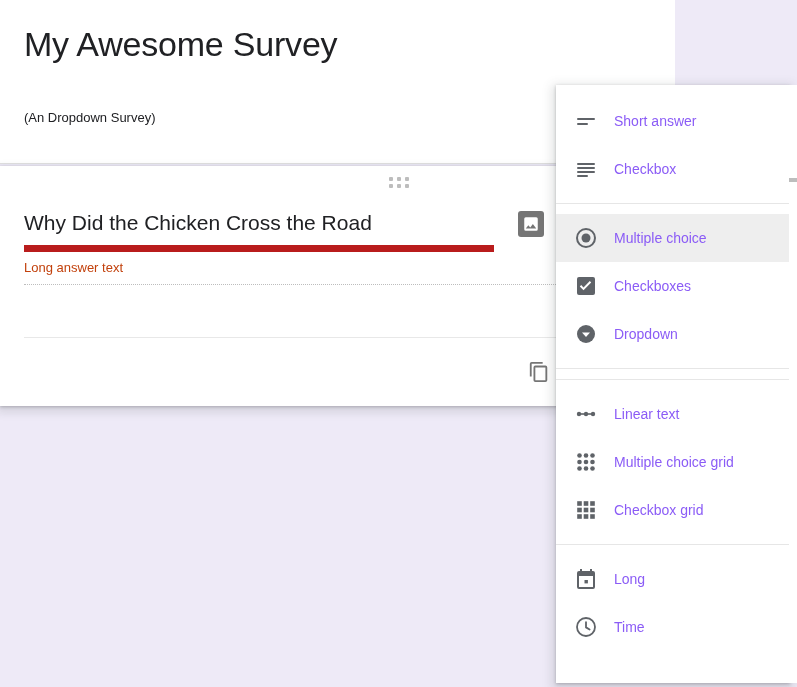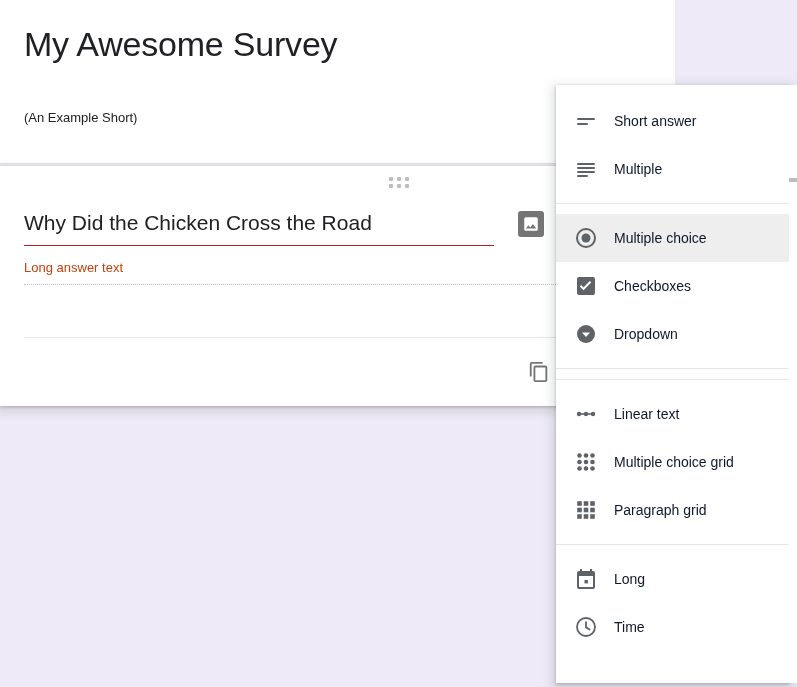--- a/index.html
+++ b/index.html
@@ -89,21 +89,21 @@
     left: 24px;
     top: 209px;
     width: 470px;
   }
   .q-title {
     font-size: 21px;
     line-height: 28px;
     color: #202124;
     white-space: nowrap;
     padding-bottom: 8px;
-    border-bottom: 1px solid #b91c1c;
+    border-bottom: 7px solid #b91c1c;
   }
 
   .q-answer-wrap {
     position: absolute;
     left: 24px;
     top: 258px;
     width: 762px;
   }
   .q-answer-placeholder {
     font-size: 13px;
@@ -188,21 +188,21 @@
     height: 32px;
     display: flex;
     align-items: center;
     justify-content: center;
     margin-right: 12px;
   }
   .menu-icon svg { display: block; }
   .menu-label {
     font-size: 14px;
     line-height: 18px;
-    color: #0f172a;
+    color: #8b5cf6;
     white-space: nowrap;
   }
 
   
   .menu-edge {
     position: absolute;
     left: 789px;
     top: 85px;
     width: 8px;
     height: 598px;
@@ -217,21 +217,21 @@
     background: #bdbdbd;
   }
 </style>
 </head>
 <body>
 
 <div id="app">
 
   <div class="form-header">
     <div class="form-title">My Awesome Survey</div>
-    <div class="form-desc">(An Example Short)</div>
+    <div class="form-desc">(An Dropdown Survey)</div>
   </div>
 
   <div class="question-card"></div>
 
   <div class="drag-handle">
     <i></i>
       <i></i>
       <i></i>
       <i></i>
       <i></i>
@@ -275,21 +275,21 @@
       </div>
       <div class="menu-item">
         <span class="menu-icon">
           <svg width="24" height="24" viewBox="0 0 24 24" aria-hidden="true">
             <rect x="3" y="6" width="18" height="2" rx="1" fill="#5f6368"></rect>
             <rect x="3" y="10" width="18" height="2" rx="1" fill="#5f6368"></rect>
             <rect x="3" y="14" width="18" height="2" rx="1" fill="#5f6368"></rect>
             <rect x="3" y="18" width="11" height="2" rx="1" fill="#5f6368"></rect>
           </svg>
         </span>
-        <span class="menu-label">Multiple</span>
+        <span class="menu-label">Checkbox</span>
       </div>
     </div>
 
     <div class="menu-sep"></div>
 
     <div class="menu-group">
       <div class="menu-item selected">
         <span class="menu-icon">
           <svg width="24" height="24" viewBox="0 0 24 24" aria-hidden="true">
             <circle cx="12" cy="12" r="9" fill="none" stroke="#5f6368" stroke-width="2"></circle>
@@ -358,21 +358,21 @@
             <rect x="9.7" y="3.2" width="4.6" height="4.6" fill="#5f6368"></rect>
             <rect x="16.2" y="3.2" width="4.6" height="4.6" fill="#5f6368"></rect>
             <rect x="3.2" y="9.7" width="4.6" height="4.6" fill="#5f6368"></rect>
             <rect x="9.7" y="9.7" width="4.6" height="4.6" fill="#5f6368"></rect>
             <rect x="16.2" y="9.7" width="4.6" height="4.6" fill="#5f6368"></rect>
             <rect x="3.2" y="16.2" width="4.6" height="4.6" fill="#5f6368"></rect>
             <rect x="9.7" y="16.2" width="4.6" height="4.6" fill="#5f6368"></rect>
             <rect x="16.2" y="16.2" width="4.6" height="4.6" fill="#5f6368"></rect>
           </svg>
         </span>
-        <span class="menu-label">Paragraph grid</span>
+        <span class="menu-label">Checkbox grid</span>
       </div>
     </div>
 
     <div class="menu-sep"></div>
 
     <div class="menu-group">
       <div class="menu-item">
         <span class="menu-icon">
           <svg width="24" height="24" viewBox="0 0 24 24" aria-hidden="true">
             <path d="M19 4h-1V2h-2v2H8V2H6v2H5a2 2 0 0 0-2 2v14a2 2 0 0 0 2 2h14a2 2 0 0 0 2-2V6a2 2 0 0 0-2-2zm0 16H5V9h14v11z" fill="#5f6368"></path>

